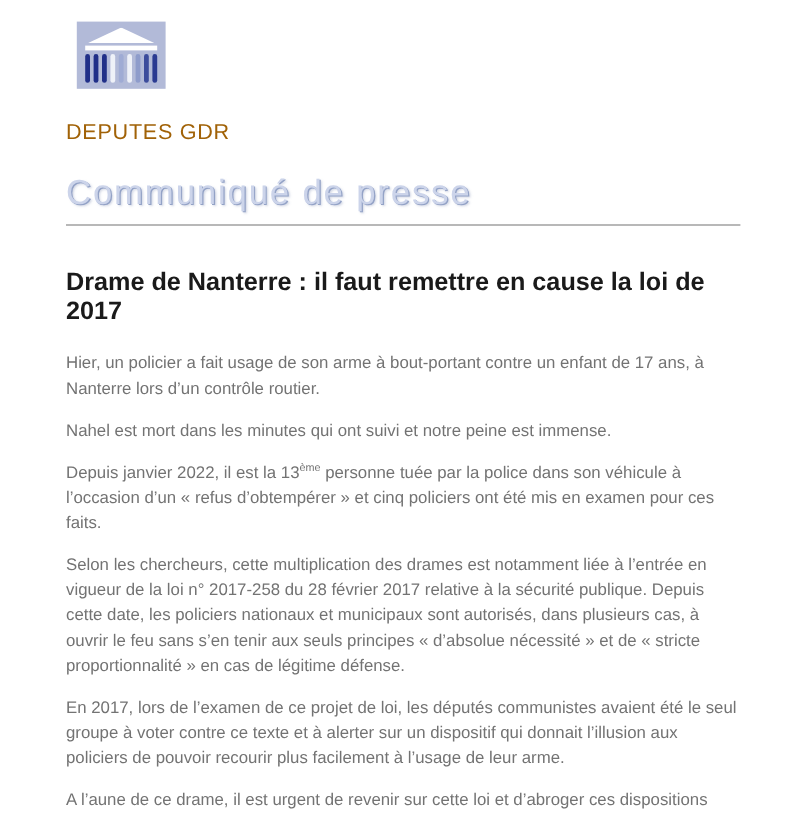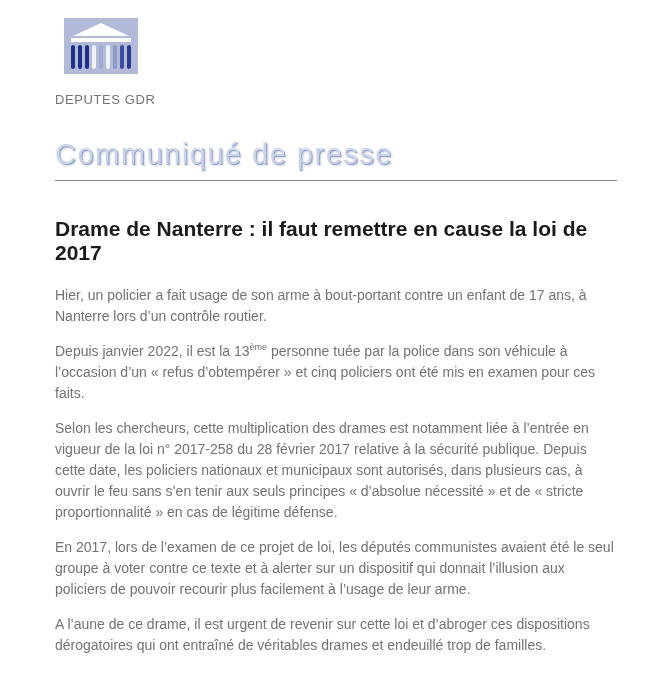--- a/index.html
+++ b/index.html
@@ -66,30 +66,30 @@
     margin-top: 4px;
     color: #5d6c90;
     font-size: 11.5px;
     letter-spacing: 2.2px;
     line-height: 13px;
     white-space: nowrap;
   }
 
   
   .group-label {
-    margin: 18px 0 0 55px;
-    font-size: 13px;
+    margin: 26px 0 0 55px;
+    font-size: 18px;
     letter-spacing: 0.6px;
-    color: #737373;
+    color: #a16207;
   }
   .title-row {
     display: flex;
     align-items: flex-start;
     justify-content: space-between;
-    margin: 31px 52px 0 55px;
+    margin: 24px 52px 0 55px;
   }
   .doc-title {
     font-size: 29px;
     font-weight: 400;
     letter-spacing: 1.5px;
     color: #ccd4ea;
     text-shadow: 1px 1px 0 #93a2c6, 2px 2px 2px rgba(120,135,175,0.35);
     white-space: nowrap;
   }
   .dateline {
@@ -153,20 +153,21 @@
   <div class="title-row">
     <div class="doc-title">Communiqué de presse</div>
   </div>
 
   <hr class="rule">
 
   <div class="content doc-body">
     <h1 class="headline">Drame de Nanterre : il faut remettre en cause la loi de 2017</h1>
     <div class="paragraphs" id="paragraphs">
         <p><span>Hier, un policier a fait usage de son arme à bout-portant contre un enfant de 17 ans, à Nanterre lors d’un contrôle routier.</span></p>
+        <p><span>Nahel est mort dans les minutes qui ont suivi et notre peine est immense.</span></p>
         <p><span>Depuis janvier 2022, il est la 13</span><sup>ème</sup><span> personne tuée par la police dans son véhicule à l’occasion d’un « refus d’obtempérer » et cinq policiers ont été mis en examen pour ces faits.</span></p>
         <p><span>Selon les chercheurs, cette multiplication des drames est notamment liée à l’entrée en vigueur de la loi n° 2017-258 du 28 février 2017 relative à la sécurité publique. Depuis cette date, les policiers nationaux et municipaux sont autorisés, dans plusieurs cas, à ouvrir le feu sans s’en tenir aux seuls principes « d’absolue nécessité » et de « stricte proportionnalité » en cas de légitime défense.</span></p>
         <p><span>En 2017, lors de l’examen de ce projet de loi, les députés communistes avaient été le seul groupe à voter contre ce texte et à alerter sur un dispositif qui donnait l’illusion aux policiers de pouvoir recourir plus facilement à l’usage de leur arme.</span></p>
         <p><span>A l’aune de ce drame, il est urgent de revenir sur cette loi et d’abroger ces dispositions dérogatoires qui ont entraîné de véritables drames et endeuillé trop de familles.</span></p>
       </div>
   </div>
 
 </div>
 
 </body></html>

